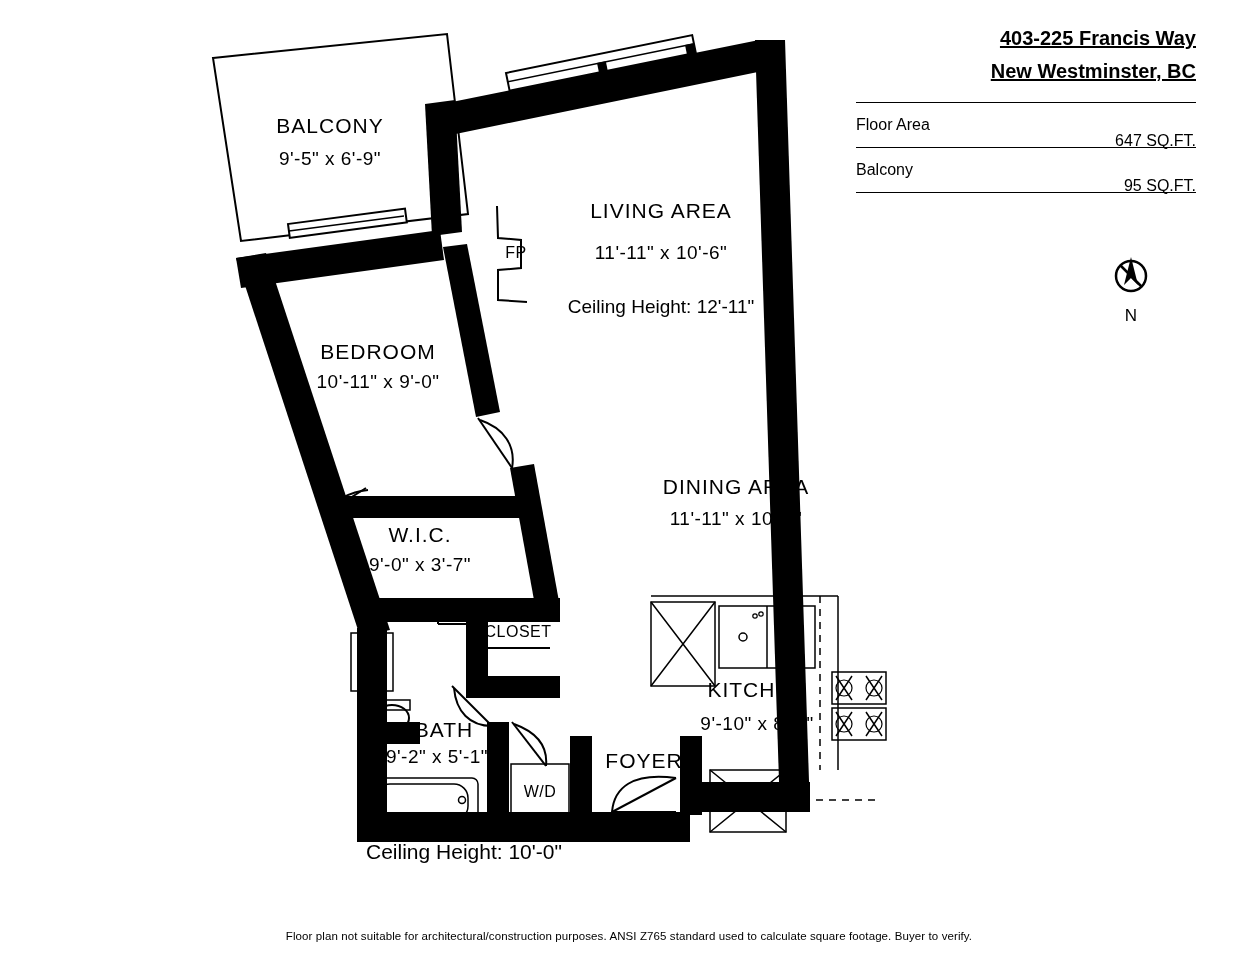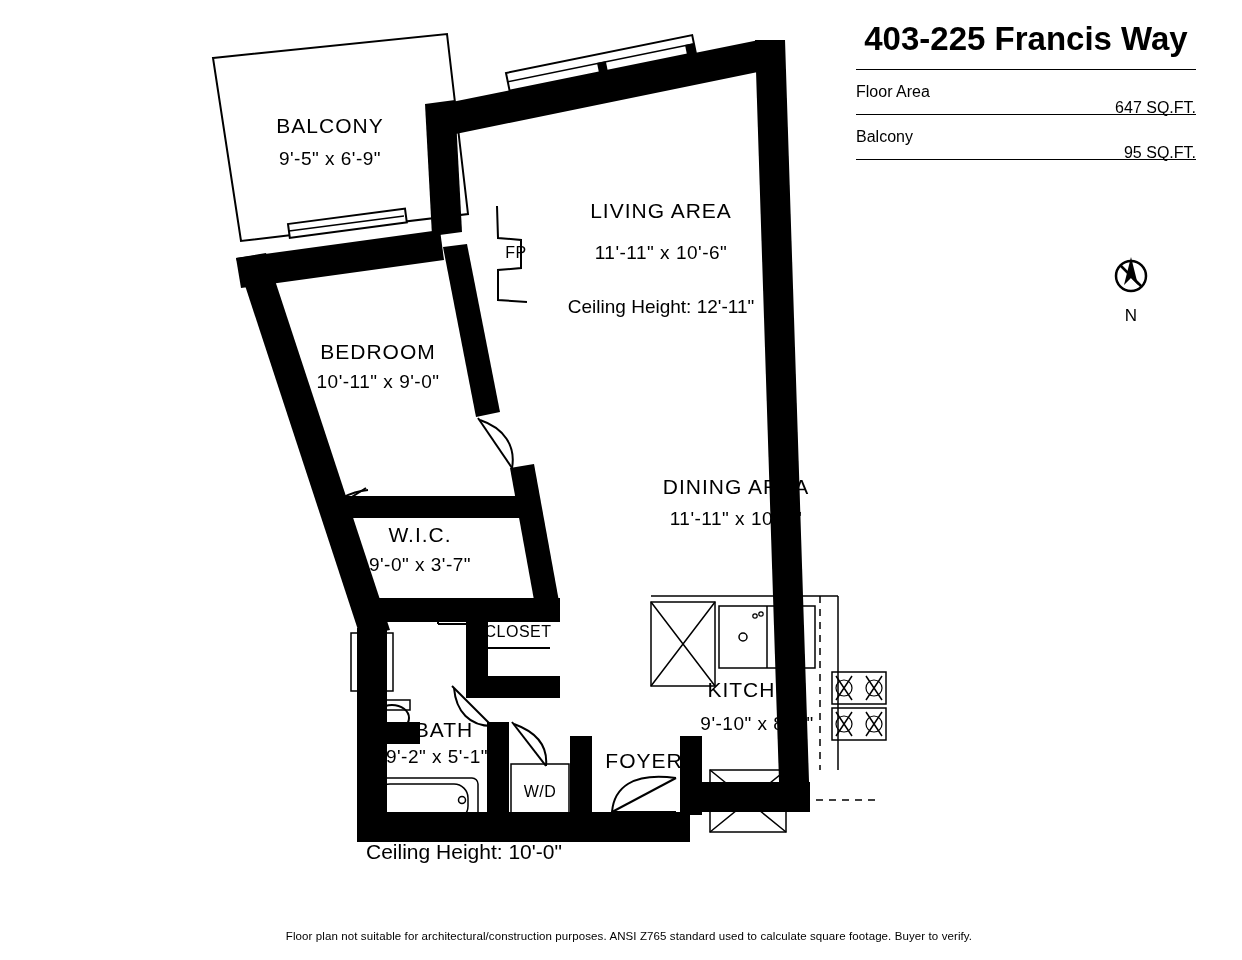--- a/index.html
+++ b/index.html
@@ -28,25 +28,26 @@
     height: 960px;
   }
   
   .header {
     position: absolute;
     left: 856px;
     top: 22px;
     width: 340px;
   }
   .header .title-line {
-    font-size: 33px;
+    font-size: 20px;
     font-weight: bold;
     line-height: 33px;
-    text-align: center;
+    text-align: right;
     white-space: nowrap;
+    text-decoration: underline;
   }
   .spec-table {
     margin-top: 14px;
     width: 340px;
   }
   .spec-row {
     display: flex;
     justify-content: space-between;
     align-items: center;
     border-top: 1.5px solid #000;
@@ -295,20 +296,21 @@
 
       <text class="rm-small" x="518" y="637">CLOSET</text>
       <text class="rm-name" x="644" y="768">FOYER</text>
       <text class="rm-small" x="540" y="797">W/D</text>
       <text class="rm-small" x="516" y="258">FP</text>
     </g>
   </svg>
 
   <div class="header">
     <div class="title-line">403-225 Francis Way</div>
+    <div class="title-line">New Westminster, BC</div>
 
     <div class="spec-table">
       <div class="spec-row">
         <span class="spec-label">Floor Area</span>
         <span class="spec-value">647 SQ.FT.</span>
       </div>
       <div class="spec-row">
         <span class="spec-label">Balcony</span>
         <span class="spec-value">95 SQ.FT.</span>
       </div>

